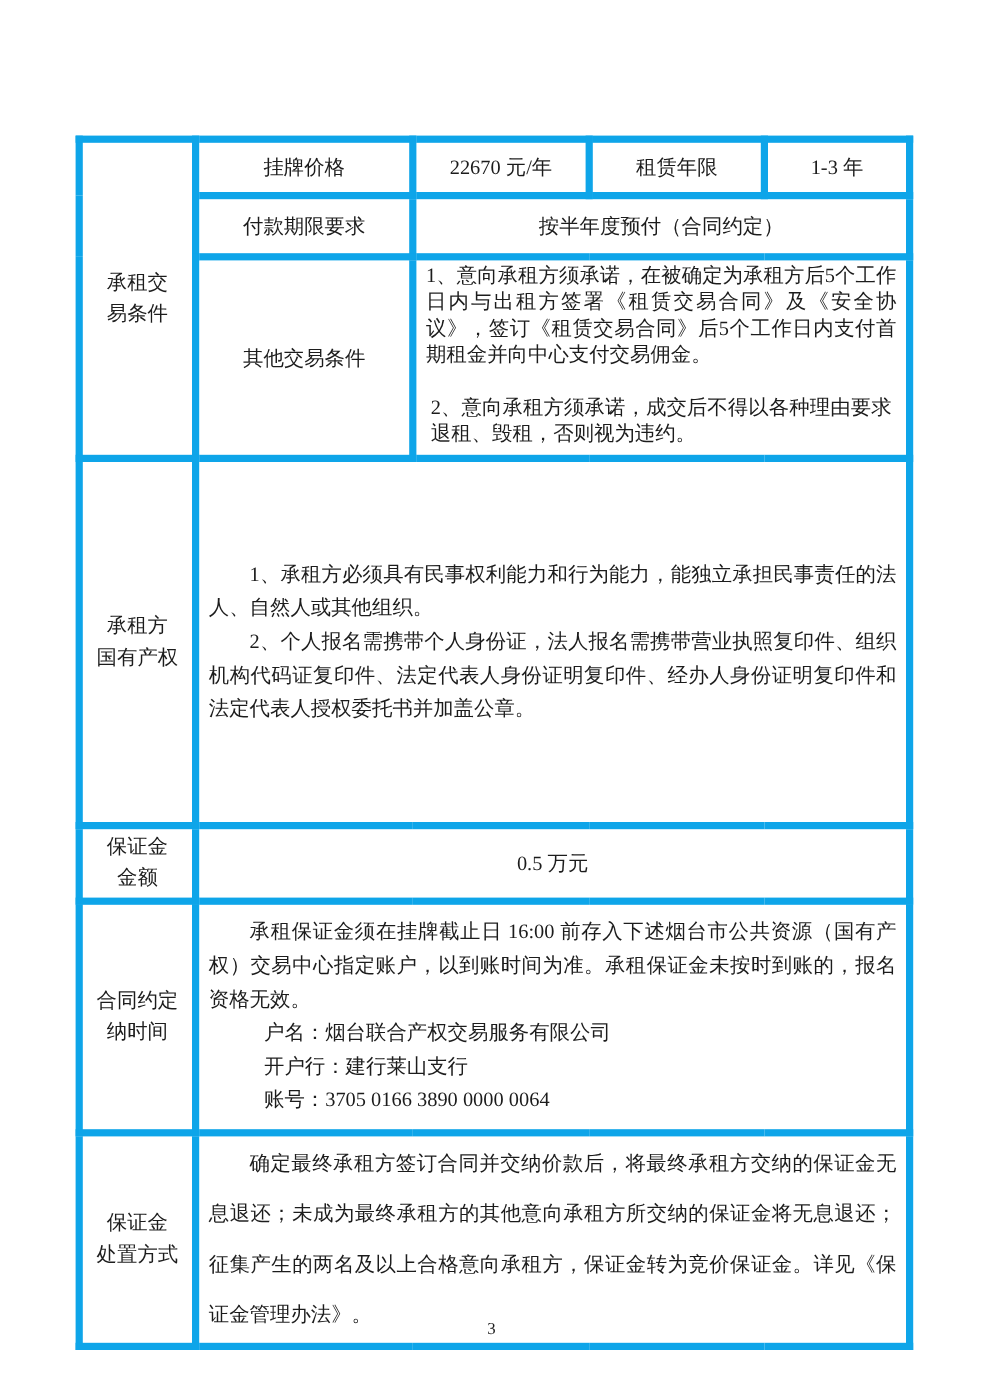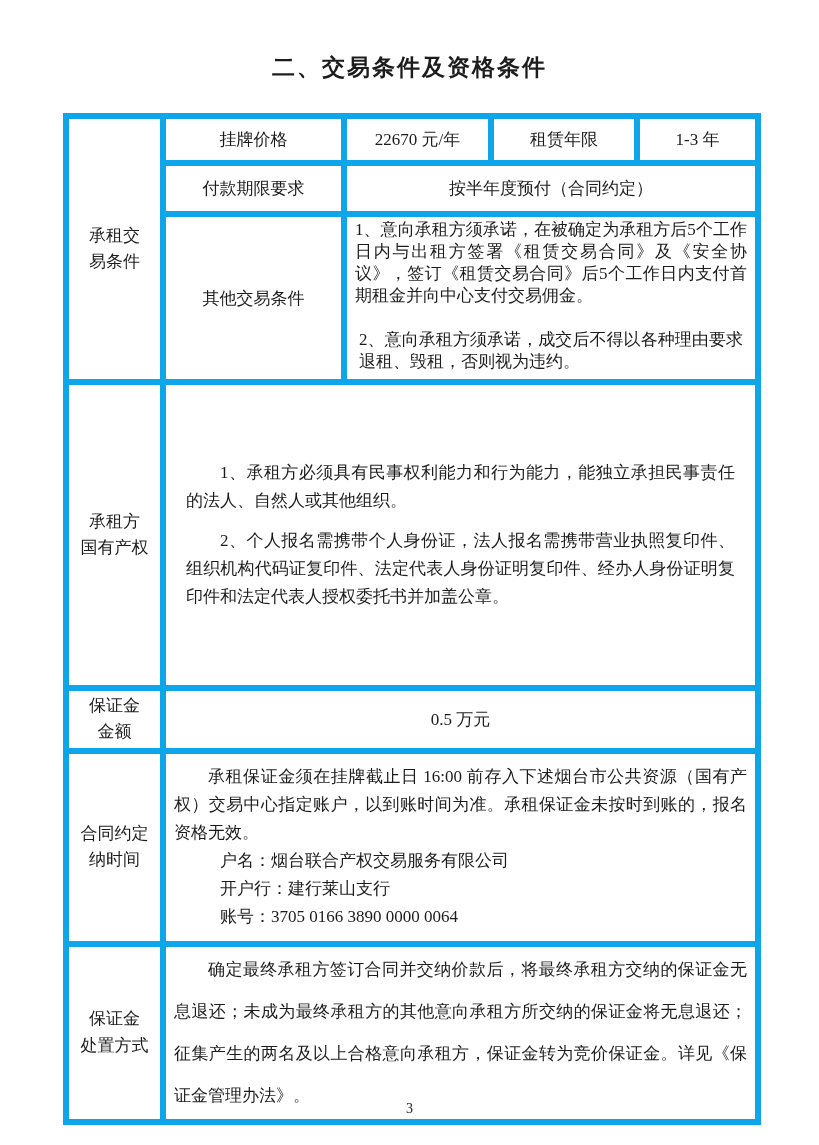--- a/index.html
+++ b/index.html
@@ -49,40 +49,39 @@
   }
   td.c { text-align: center; }
 
   td.body-cell { text-align: justify; }
 
   td.other-cell { vertical-align: top; padding: 5px 10px 2px 10px; }
   .other-p { margin: 0 0 22px 0; line-height: 22px; text-align: justify; }
   .other-p:last-child { margin: 4px; }
 
   td.qual-cell { padding: 2px 10px; }
-  .qual-p { margin: 12px; line-height: 28px; text-indent: 2em; text-align: justify; }
+  .qual-p { margin: 0; line-height: 28px; text-indent: 2em; text-align: justify; }
 
   td.pay-cell { padding: 2px 10px; }
   .pay-p { margin: 0; line-height: 28px; text-indent: 2em; text-align: justify; }
   .acct-line { margin: 0 0 0 46px; line-height: 28px; }
 
   td.disp-cell { padding: 2px 10px; }
   .disp-p { margin: 0; line-height: 42px; text-indent: 2em; text-align: justify; }
 
   .page-number {
     position: absolute; top: 1101px; left: 0; width: 100%;
     text-align: center; font-size: 14px;
   }
 </style>
 </head>
 <body>
 
 <div class="page">
 
-  <div class="doc-title">二、交易条件及资格条件</div>
 
   <table class="main">
     <colgroup>
       <col style="width:97px">
       <col style="width:181px">
       <col style="width:147px">
       <col style="width:146px">
       <col style="width:121px">
     </colgroup>
     <tbody>

